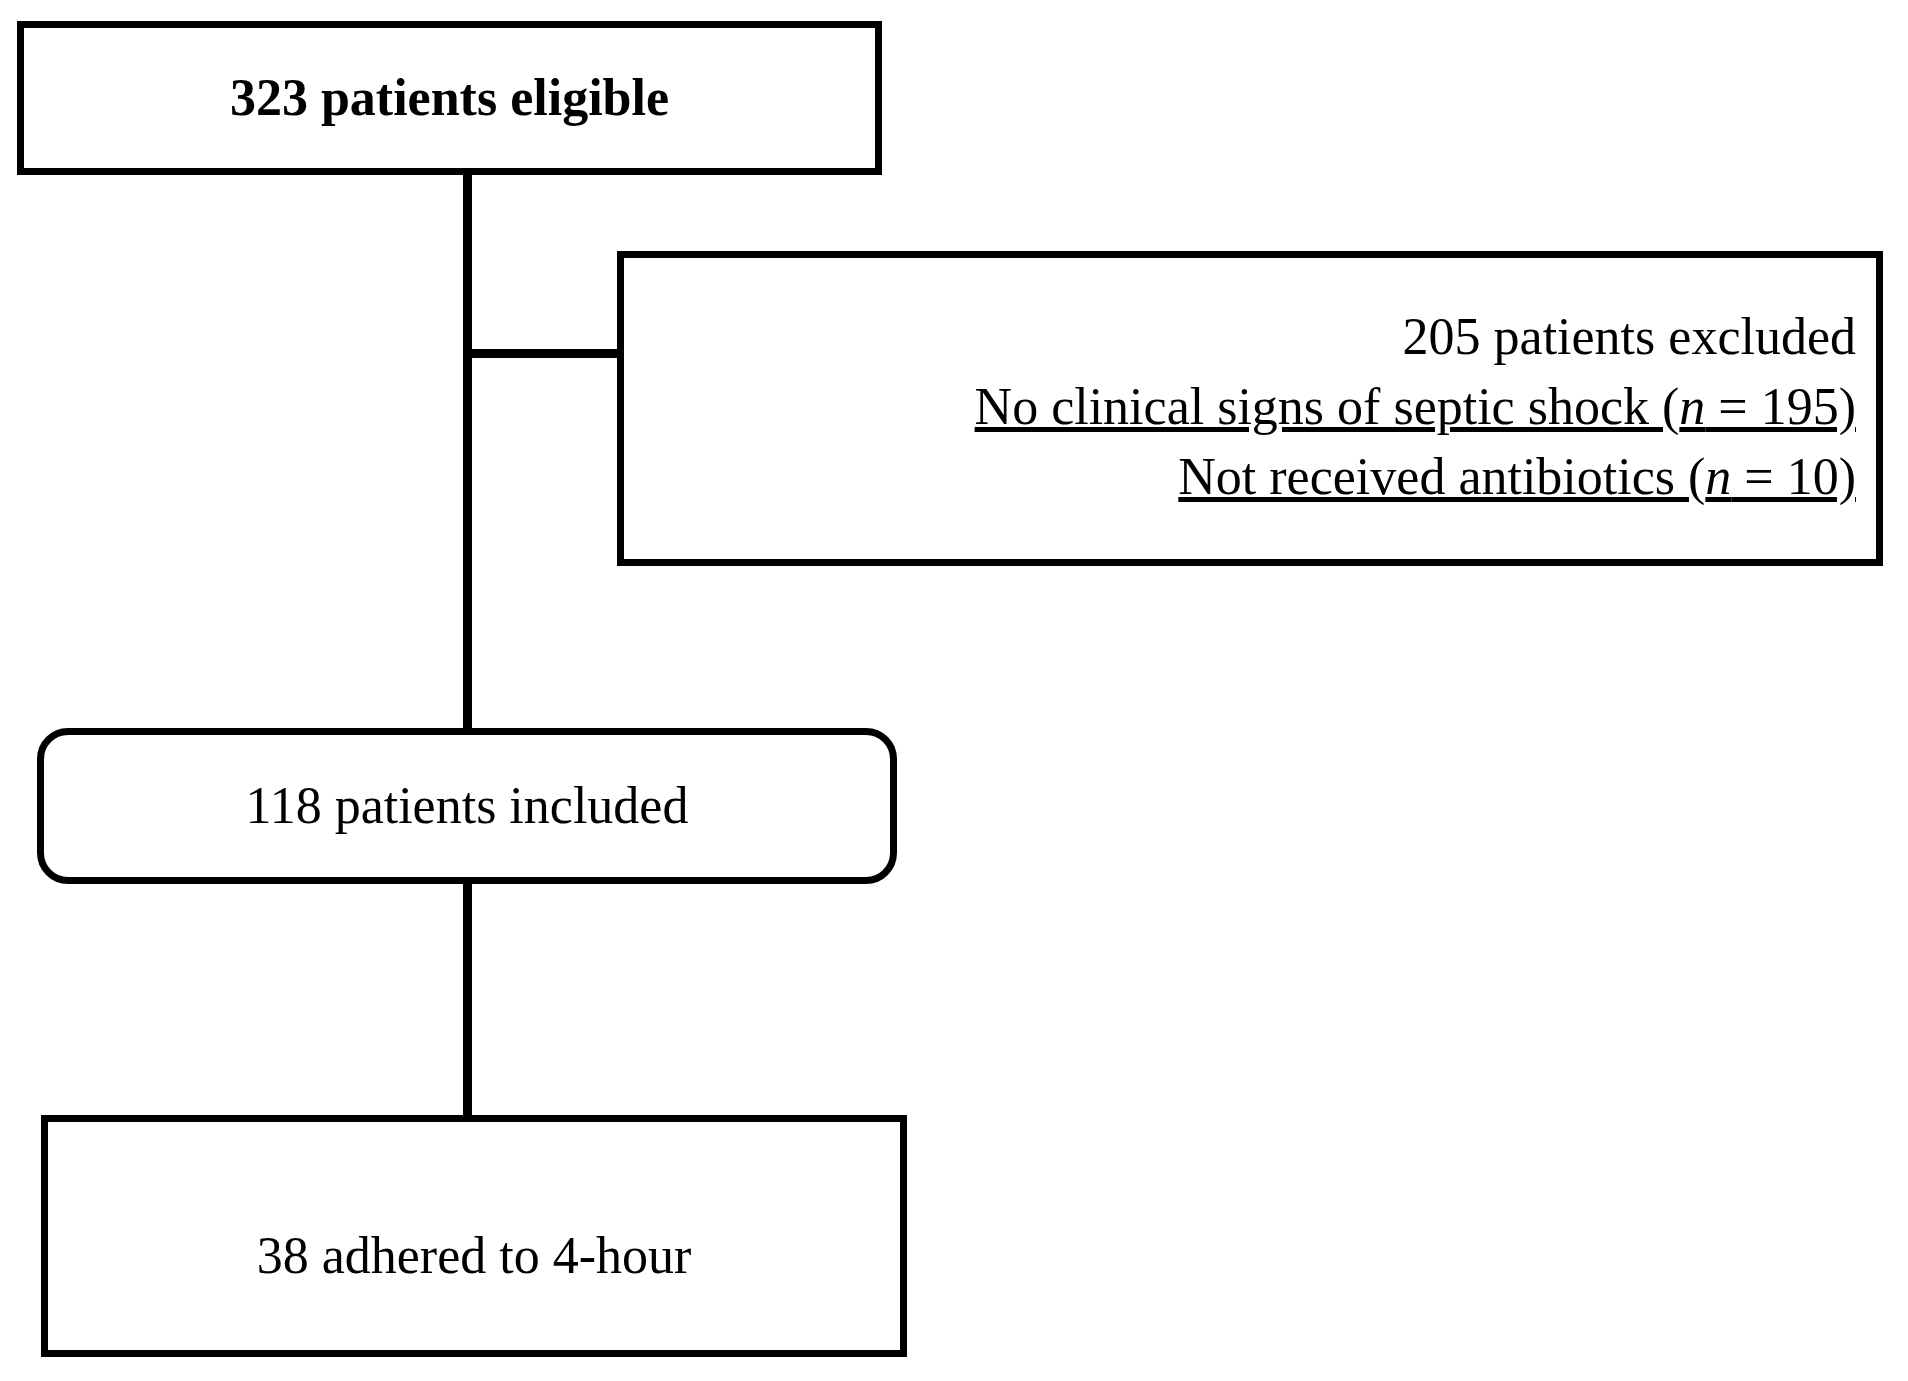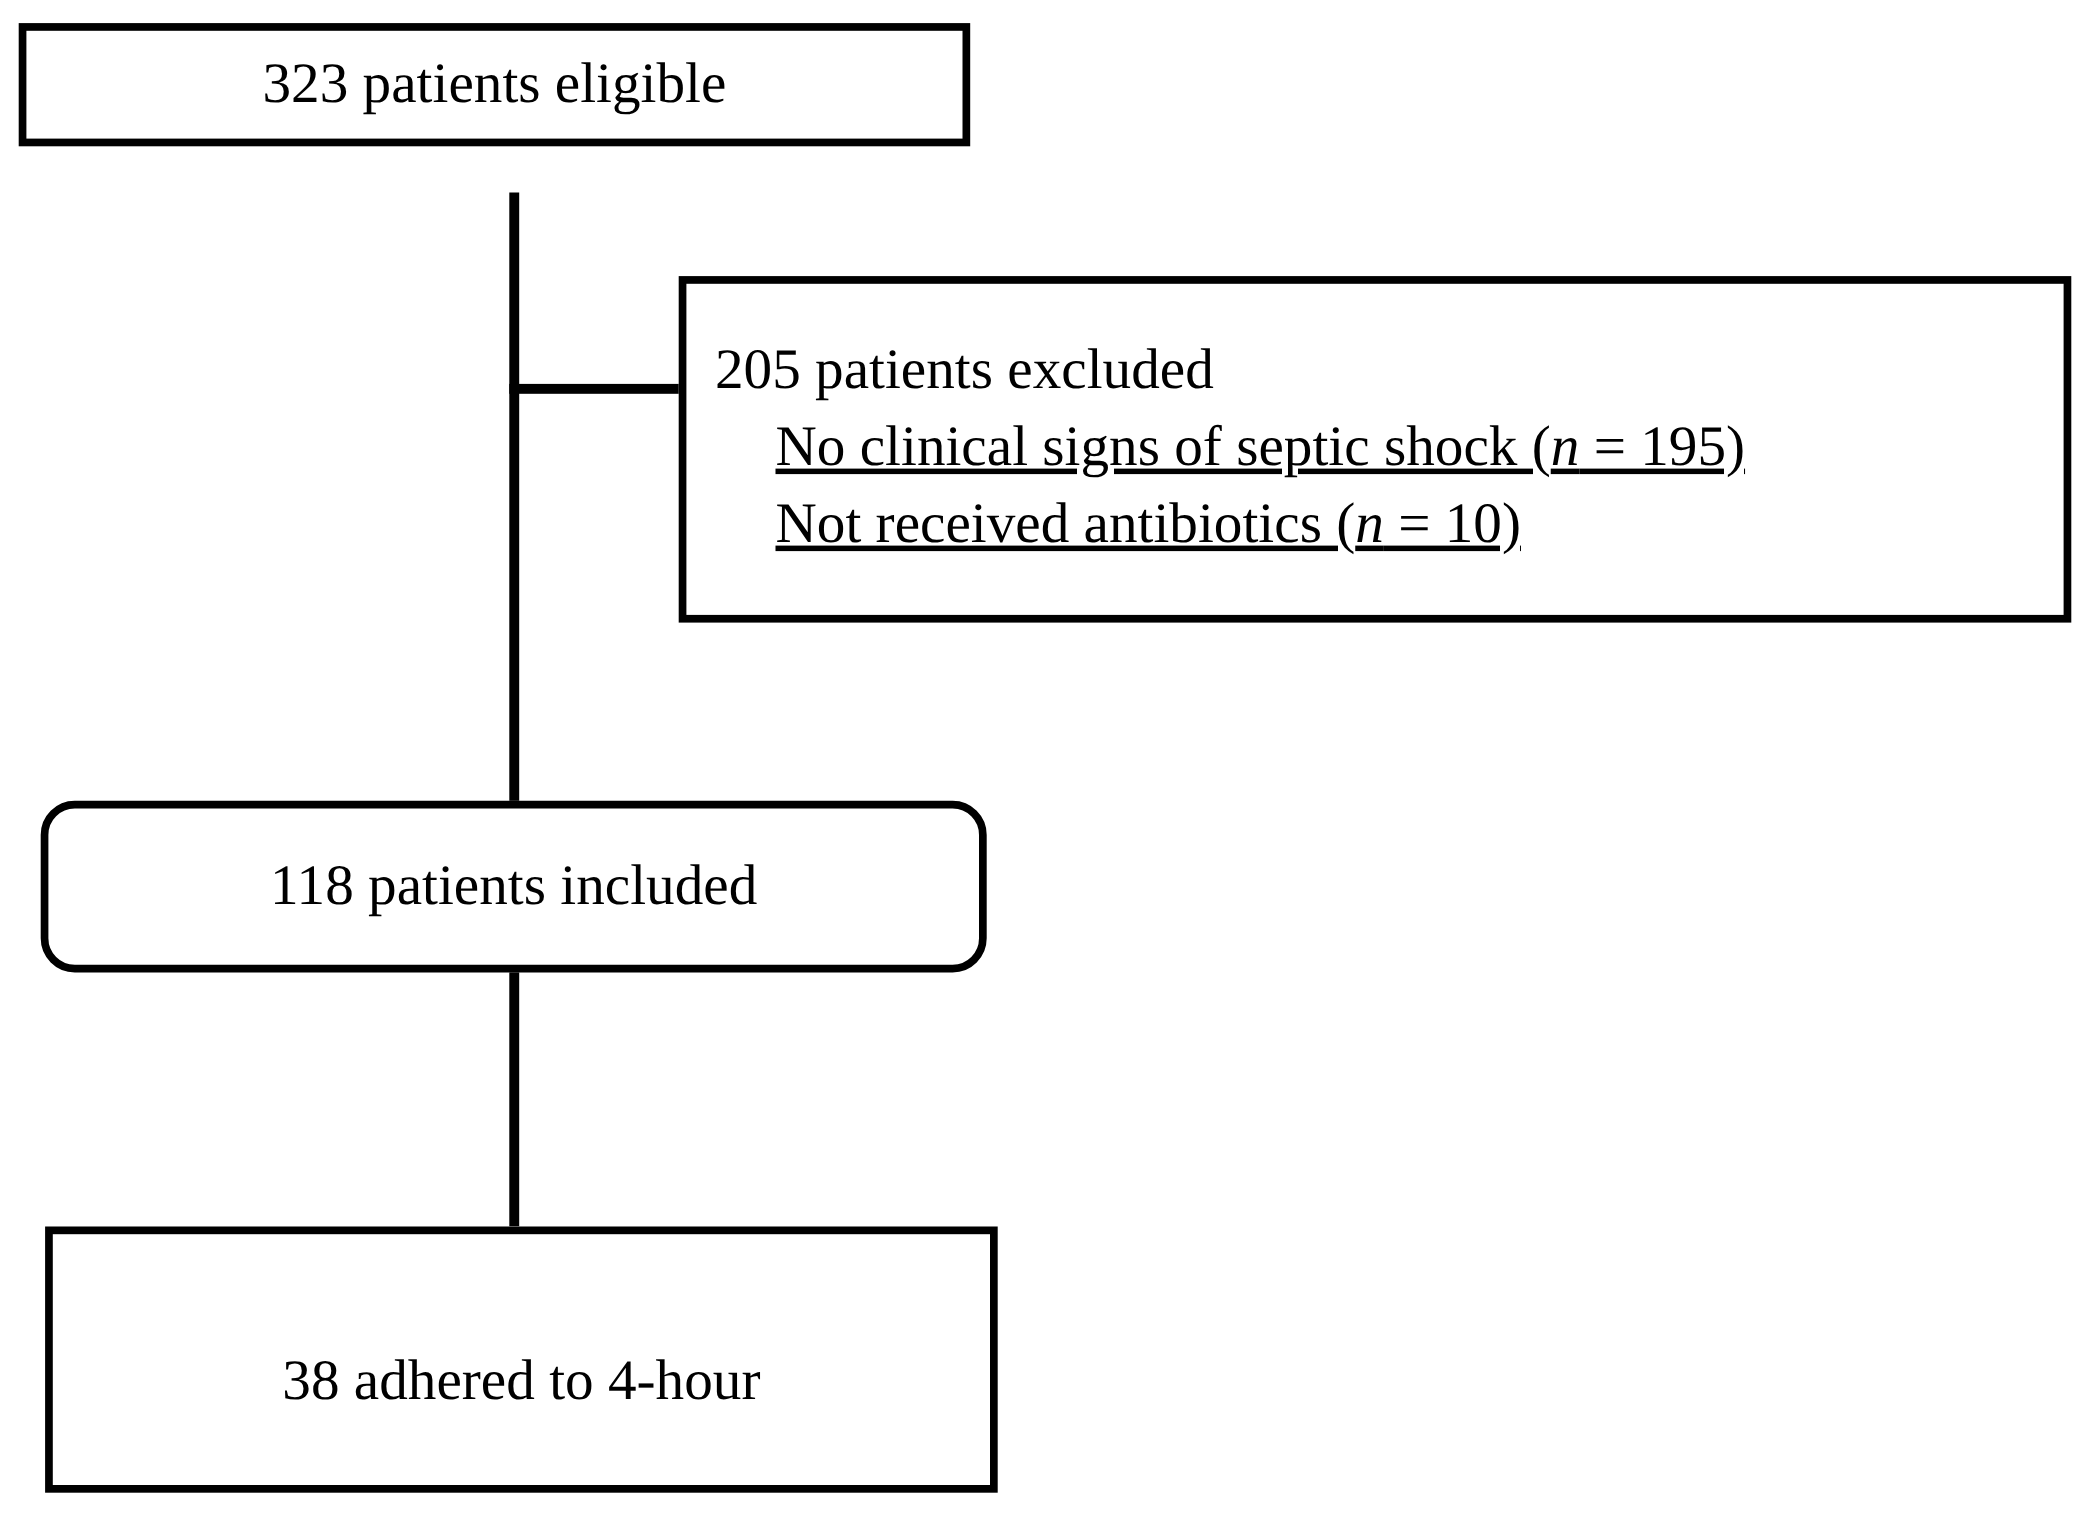--- a/index.html
+++ b/index.html
@@ -16,33 +16,35 @@
     color: #000000;
     overflow: hidden;
   }
   .box {
     position: absolute;
     box-sizing: border-box;
     border: 7px solid #000000;
     background: #ffffff;
     font-size: 52px;
     line-height: 70px;
+    text-align: right;
   }
   .box-centered {
     display: flex;
     flex-direction: column;
     align-items: center;
     justify-content: center;
     text-align: center;
   }
   .box-eligible {
     left: 17px;
     top: 21px;
     width: 865px;
-    height: 112px;
+    height: 154px;
+    font-weight: bold;
   }
   .box-excluded {
     left: 617px;
     top: 251px;
     width: 1266px;
     height: 315px;
     padding: 44px 20px 0 26px;
   }
   .excl-title {
     line-height: 70px;

